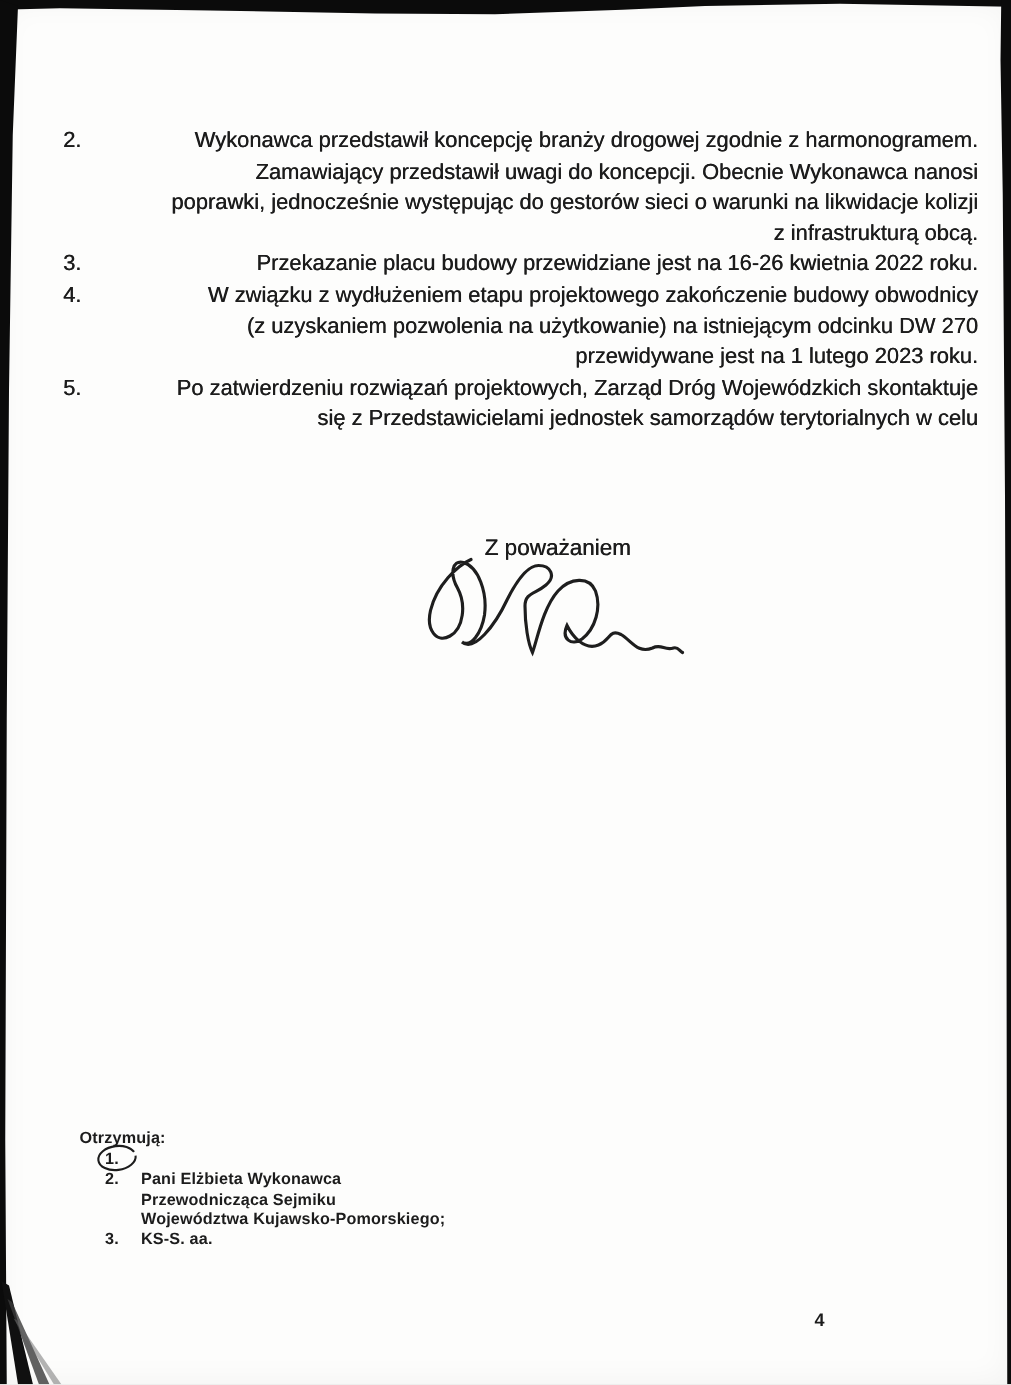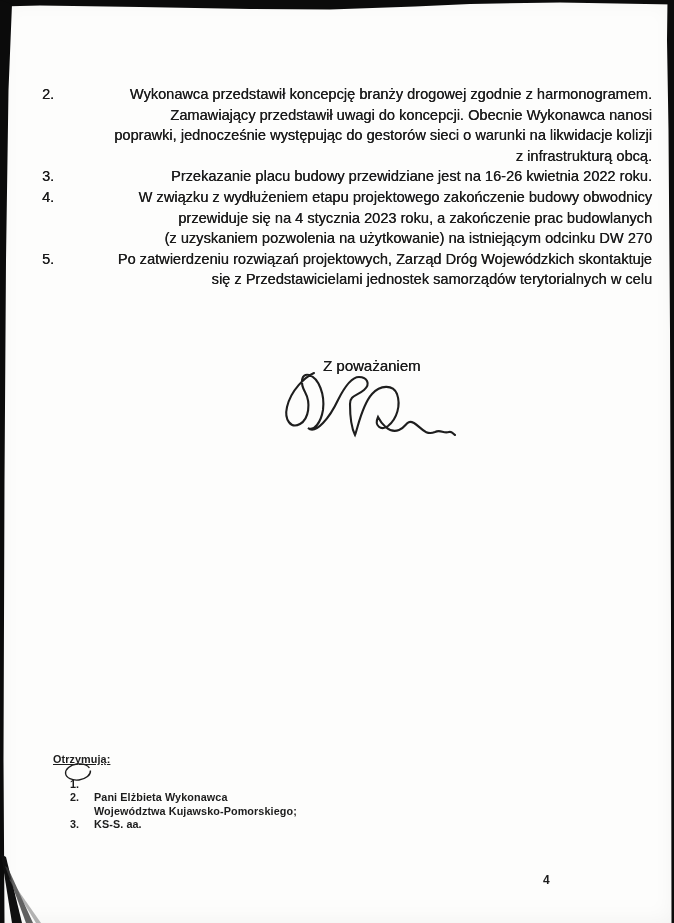--- a/index.html
+++ b/index.html
@@ -30,22 +30,21 @@
   }
   .signature{position:absolute;left:250px;top:357px;}
   
   .distribution{
     position:absolute;left:53px;top:753px;
     font-size:10.8px;line-height:13.2px;font-weight:bold;
     letter-spacing:0.1px;
   }
   .distribution .heading{
     display:inline-block;
-    text-decoration:underline;
-    margin-bottom:12px;
+    margin-bottom:1px;
   }
   .rec{display:grid;grid-template-columns:24px 1fr;margin-left:17px;}
   .rec .ln{display:block;white-space:nowrap;}
   .circle-1{position:absolute;left:62px;top:761px;pointer-events:none;}
   
   .page-num{
     position:absolute;left:543px;top:873px;
     font-size:12px;font-weight:bold;
   }
   
@@ -72,22 +71,22 @@
       <span class="num">3.</span>
       <span class="txt">
         <span class="ln">Przekazanie placu budowy przewidziane jest na 16-26 kwietnia 2022 roku.</span>
       </span>
     </div>
 
     <div class="li">
       <span class="num">4.</span>
       <span class="txt">
         <span class="ln">W związku z wydłużeniem etapu projektowego zakończenie budowy obwodnicy</span>
-        <span class="ln">przewiduje się na 4 stycznia 2023 roku, a zakończenie prac budowlanych</span>
         <span class="ln">(z uzyskaniem pozwolenia na użytkowanie) na istniejącym odcinku DW 270</span>
+        <span class="ln">przewidywane jest na 1 lutego 2023 roku.</span>
       </span>
     </div>
 
     <div class="li">
       <span class="num">5.</span>
       <span class="txt">
         <span class="ln">Po zatwierdzeniu rozwiązań projektowych, Zarząd Dróg Wojewódzkich skontaktuje</span>
         <span class="ln">się z Przedstawicielami jednostek samorządów terytorialnych w celu</span>
       </span>
     </div>
@@ -124,20 +123,21 @@
     <span class="heading">Otrzymują:</span>
 
     <div class="rec">
       <span class="num">1.</span>
     </div>
 
     <div class="rec">
       <span class="num">2.</span>
       <span class="txt">
         <span class="ln">Pani Elżbieta Wykonawca</span>
+        <span class="ln">Przewodnicząca Sejmiku</span>
         <span class="ln">Województwa Kujawsko-Pomorskiego;</span>
       </span>
     </div>
 
     <div class="rec">
       <span class="num">3.</span>
       <span class="txt">
         <span class="ln">KS-S. aa.</span>
       </span>
     </div>

